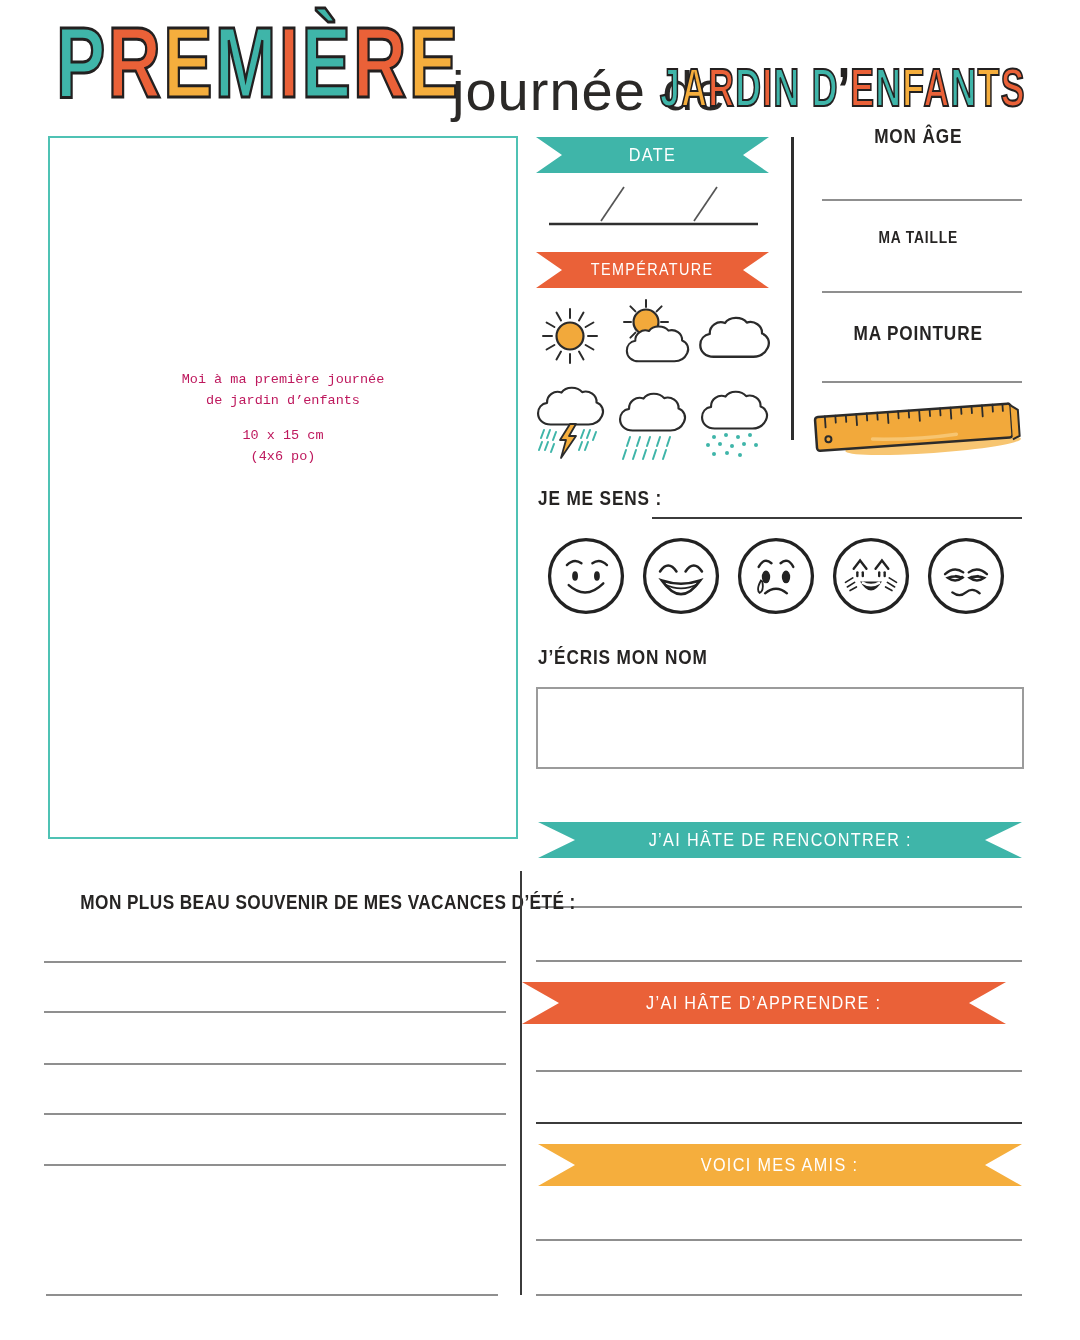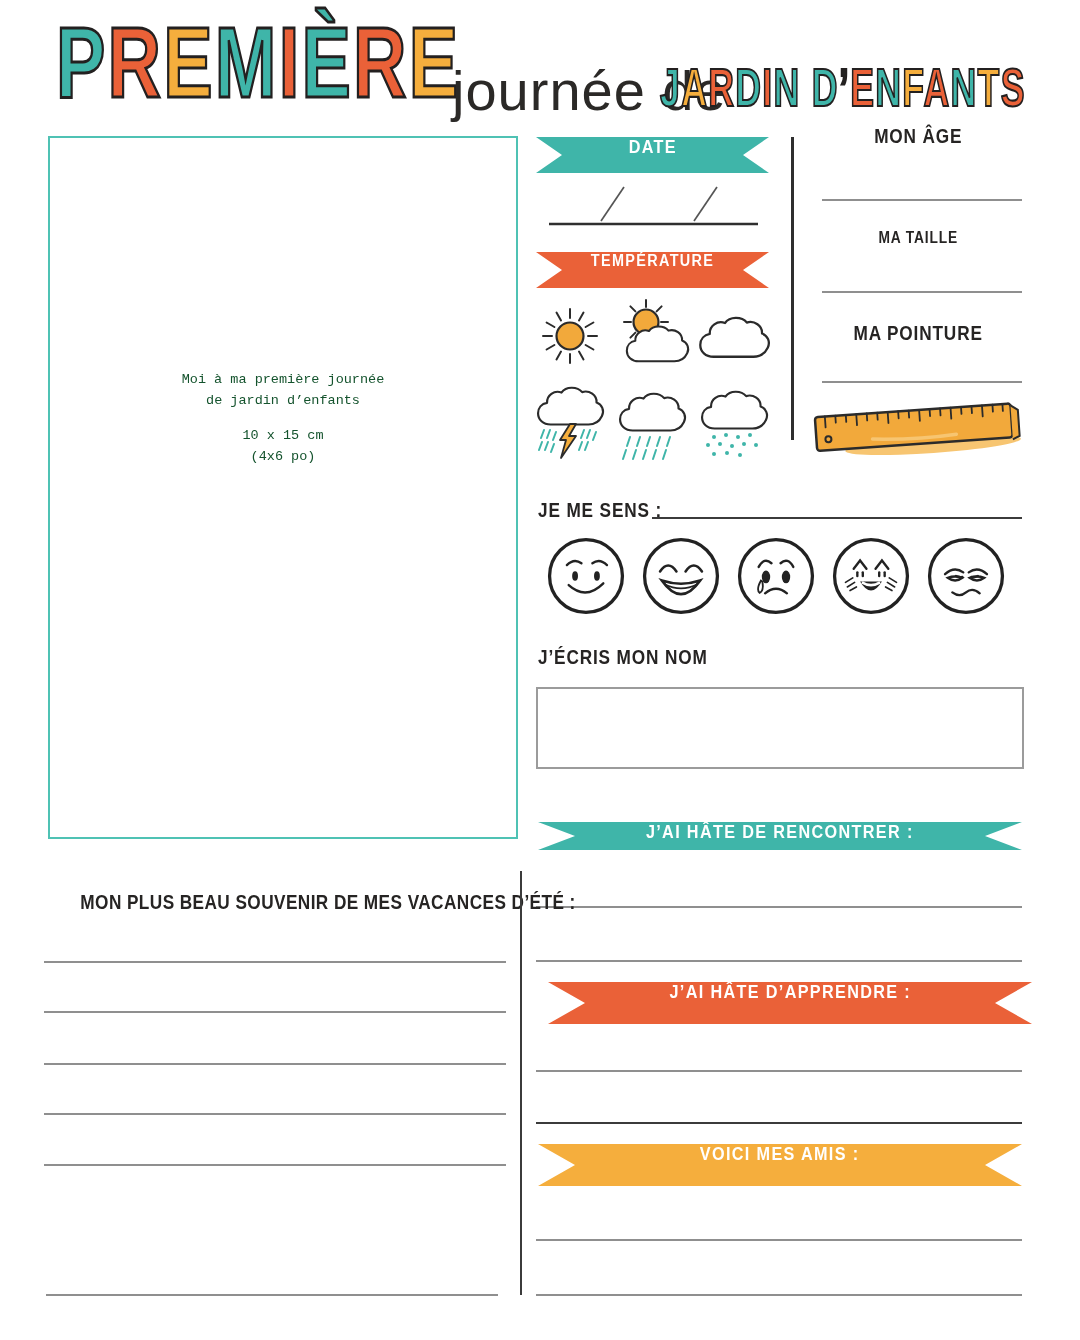--- a/index.html
+++ b/index.html
@@ -22,27 +22,27 @@
     line-height:1; letter-spacing:2px; white-space:nowrap;
     -webkit-text-stroke:2.2px #232020; transform:scaleX(0.66); transform-origin:left top;
   }
   
   .photo-box {
     position:absolute; left:48px; top:136px; width:466px; height:699px;
     border:2px solid #4FC2B4; background:#fff;
   }
   .photo-caption {
     position:absolute; top:232px; left:0; width:100%; text-align:center;
-    font-family:"Liberation Mono", monospace; font-size:13.5px; color:#14532d; line-height:1.55;
+    font-family:"Liberation Mono", monospace; font-size:13.5px; color:#be185d; line-height:1.55;
   }
   .photo-caption .blk { margin-bottom:14px; }
   
   .banner {
-    position:absolute; display:flex; align-items:flex-start; justify-content:center;
-    color:#fff; font-weight:bold; white-space:nowrap;
+    position:absolute; display:flex; align-items:center; justify-content:center;
+    color:#fff; font-weight:normal; white-space:nowrap;
   }
   .banner > span { display:inline-block; transform:scaleX(0.9); letter-spacing:1.5px; }
   .notch-s { clip-path:polygon(0 0,100% 0,calc(100% - 26px) 50%,100% 100%,0 100%,26px 50%); }
   .notch-l { clip-path:polygon(0 0,100% 0,calc(100% - 37px) 50%,100% 100%,0 100%,37px 50%); }
   
   .h { position:absolute; font-weight:bold; color:#262423; white-space:nowrap; }
   .h-c { text-align:center; }
   .h > span { display:inline-block; transform:scaleX(0.86); }
   .h-c > span { transform-origin:center; }
   .h-l > span { transform-origin:left; }
@@ -228,21 +228,21 @@
         <line x1="163" y1="20" x2="163" y2="27"></line>
           <line x1="173.5" y1="20" x2="173.5" y2="31"></line>
         <line x1="184" y1="20" x2="184" y2="27"></line>
           <line x1="194" y1="20" x2="194" y2="27"></line>
       </g>
       <circle cx="18" cy="43" r="3" fill="none" stroke="#2b2b2b" stroke-width="2"></circle>
       <path d="M62 46 q45 4 84 1" stroke="#F7C571" stroke-width="3.5" fill="none" stroke-linecap="round"></path>
     </g>
   </svg>
 
-  <div class="h h-l" style="left:538px; top:499px; font-size:20px; letter-spacing:1px;">
+  <div class="h h-l" style="left:538px; top:487px; font-size:20px; letter-spacing:1px;">
     <span>JE ME SENS :</span>
   </div>
   <div class="wline dark" style="left:652px; top:517px; width:370px;"></div>
 
   <div class="faces-row">
 
     <svg width="82" height="82" viewBox="0 0 90 90">
       <circle cx="45" cy="45" r="40" fill="#fff" stroke="#222" stroke-width="3.6"></circle>
       <g fill="none" stroke="#222" stroke-width="2.6" stroke-linecap="round">
         <path d="M24 33 Q32 25 40 31"></path>
@@ -309,27 +309,27 @@
         <path d="M30 63 Q38 69 45 63 Q52 57 60 64"></path>
       </g>
     </svg>
   </div>
 
   <div class="h h-l" style="left:538px; top:646px; font-size:20px; letter-spacing:1px;">
     <span>J’ÉCRIS MON NOM</span>
   </div>
   <div class="name-box"></div>
 
-  <div class="banner notch-l" style="left: 538px; top: 822px; width: 484px; height: 28px; font-size: 18px; background: rgb(63, 181, 169);">
+  <div class="banner notch-l" style="left: 538px; top: 822px; width: 484px; height: 36px; font-size: 18px; background: rgb(63, 181, 169);">
     <span>J’AI HÂTE DE RENCONTRER :</span>
   </div>
   <div class="wline" style="left:536px; top:906px; width:486px;"></div>
   <div class="wline" style="left:536px; top:960px; width:486px;"></div>
 
-  <div class="banner notch-l" style="left: 548px; top: 982px; width: 484px; height: 42px; font-size: 18px; background: rgb(234, 97, 56);">
+  <div class="banner notch-l" style="left: 522px; top: 982px; width: 484px; height: 42px; font-size: 18px; background: rgb(234, 97, 56);">
     <span>J’AI HÂTE D’APPRENDRE :</span>
   </div>
   <div class="wline" style="left:536px; top:1070px; width:486px;"></div>
   <div class="wline dark" style="left:536px; top:1122px; width:486px;"></div>
 
   <div class="banner notch-l" style="left: 538px; top: 1144px; width: 484px; height: 42px; font-size: 18px; background: rgb(245, 174, 61);">
     <span>VOICI MES AMIS :</span>
   </div>
   <div class="wline" style="left:536px; top:1239px; width:486px;"></div>
   <div class="wline" style="left:536px; top:1294px; width:486px;"></div>

